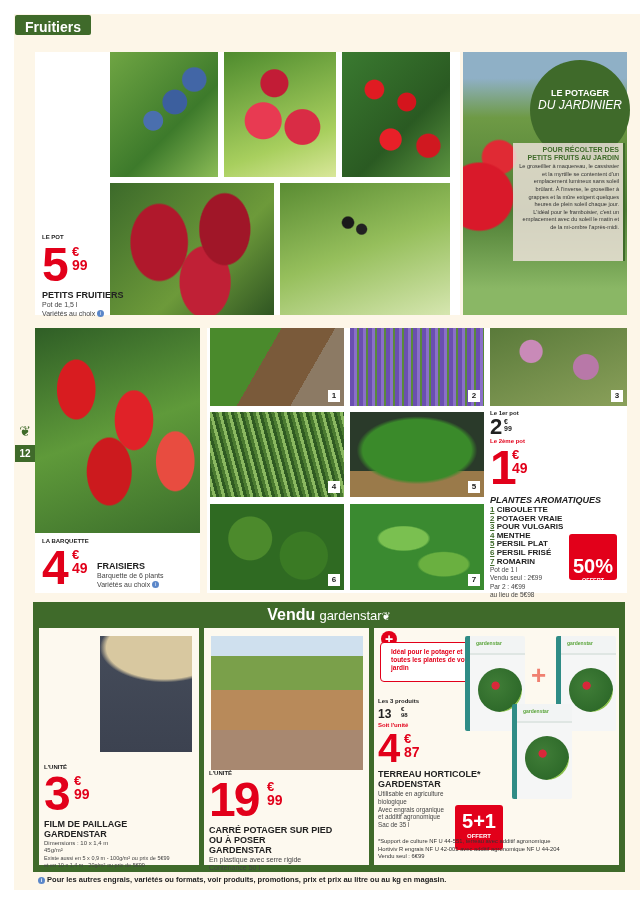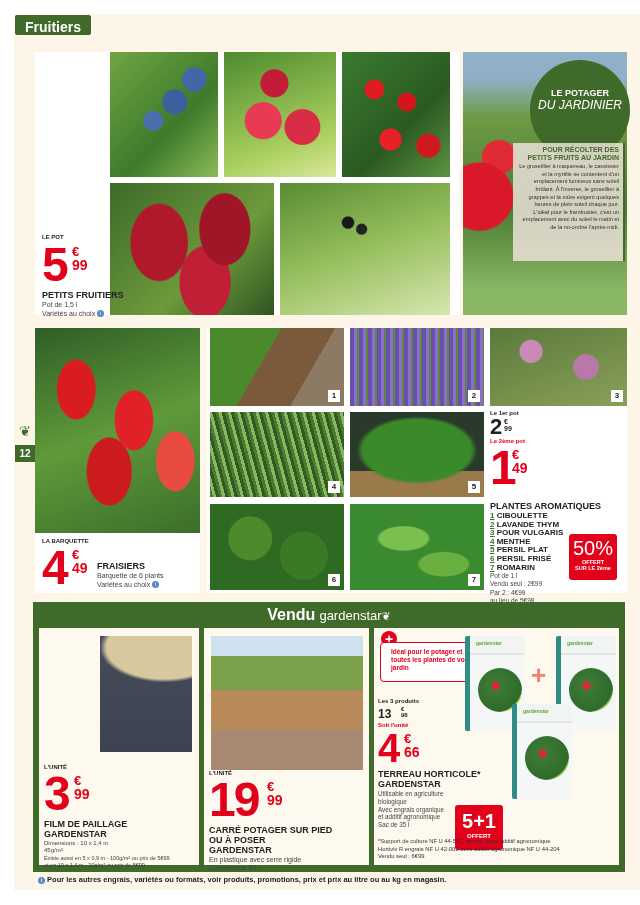--- a/index.html
+++ b/index.html
@@ -120,37 +120,37 @@
   <div style="font-size:6px;font-weight:bold;">Le 1er pot</div>
   <div class="price" style="color:#222;">
     <span style="font-size:22px;">2</span>
     <span style="position:absolute;left:14px;top:2px;font-size:7px;line-height:1;"><span style="display:block;">€</span><span>99</span></span>
   </div>
   <div style="font-size:6px;font-weight:bold;color:#e2001a;">Le 2ème pot</div>
   <div class="price">
     <span class="int">1</span>
     <span class="sup" style="left:22px;"><span class="euro">€</span><span>49</span></span>
   </div>
-  <div class="prod-title" style="margin-top:10px;">PLANTES AROMATIQUES</div>
+  <div class="prod-title" style="margin-top:4px;font-style:italic;">PLANTES AROMATIQUES</div>
   <div style="font-size:8px;font-weight:bold;line-height:1.08;">
     <div><span style="color:#3f6a2a;text-decoration:underline;">1</span> <span>CIBOULETTE</span></div>
-    <div><span style="color:#3f6a2a;text-decoration:underline;">2</span> <span>LAVANDE THYM</span></div>
+    <div><span style="color:#3f6a2a;text-decoration:underline;">2</span> <span>POTAGER VRAIE</span></div>
     <div><span style="color:#3f6a2a;text-decoration:underline;">3</span> <span>POUR VULGARIS</span></div>
     <div><span style="color:#3f6a2a;text-decoration:underline;">4</span> <span>MENTHE</span></div>
     <div><span style="color:#3f6a2a;text-decoration:underline;">5</span> <span>PERSIL PLAT</span></div>
     <div><span style="color:#3f6a2a;text-decoration:underline;">6</span> <span>PERSIL FRISÉ</span></div>
     <div><span style="color:#3f6a2a;text-decoration:underline;">7</span> <span>ROMARIN</span></div>
   </div>
   <div class="prod-desc" style="font-size:6.5px;">Pot de 1 l</div>
   <div class="prod-desc" style="font-size:6.5px;">Vendu seul : 2€99</div>
   <div class="prod-desc" style="font-size:6.5px;">Par 2 : 4€99</div>
   <div class="prod-desc" style="font-size:6.5px;">au lieu de 5€98</div>
 </div>
 <div class="badge-50">
-  <div style="font-size:20px;font-weight:normal;line-height:22px;margin-top:3px;">50%</div>
+  <div style="font-size:20px;font-weight:bold;line-height:22px;margin-top:21px;">50%</div>
   <div style="font-size:5.5px;font-weight:bold;">OFFERT</div>
   <div style="font-size:5.5px;font-weight:bold;">SUR LE 2ème</div>
 </div>
 
 <div class="gs-frame"></div>
 <div class="gs-header">
   <span style="font-weight:bold;font-size:16px;">Vendu</span>
   <span style="font-size:13px;">gardenstar</span><span style="font-size:11px;">❦</span>
 </div>
 
@@ -205,21 +205,21 @@
 
 <div style="position:absolute;left:378px;top:698px;">
   <div style="font-size:6px;font-weight:bold;">Les 3 produits</div>
   <div class="price" style="color:#222;">
     <span style="font-size:12px;">13</span>
     <span style="position:absolute;left:23px;top:1px;font-size:6px;line-height:1;"><span style="display:block;">€</span><span>98</span></span>
   </div>
   <div style="font-size:6px;font-weight:bold;color:#e2001a;">Soit l'unité</div>
   <div class="price">
     <span class="int" style="font-size:40px;">4</span>
-    <span class="sup" style="left:26px;"><span class="euro">€</span><span>66</span></span>
+    <span class="sup" style="left:26px;"><span class="euro">€</span><span>87</span></span>
   </div>
   <div class="prod-title" style="margin-top:2px;">TERREAU HORTICOLE*</div>
   <div class="prod-title">GARDENSTAR</div>
   <div class="prod-desc" style="font-size:6.3px;">Utilisable en agriculture</div>
   <div class="prod-desc" style="font-size:6.3px;">biologique</div>
   <div class="prod-desc" style="font-size:6.3px;">Avec engrais organique</div>
   <div class="prod-desc" style="font-size:6.3px;">et additif agronomique</div>
   <div class="prod-desc" style="font-size:6.3px;">Sac de 35 l</div>
 </div>
 <div class="badge-21">

